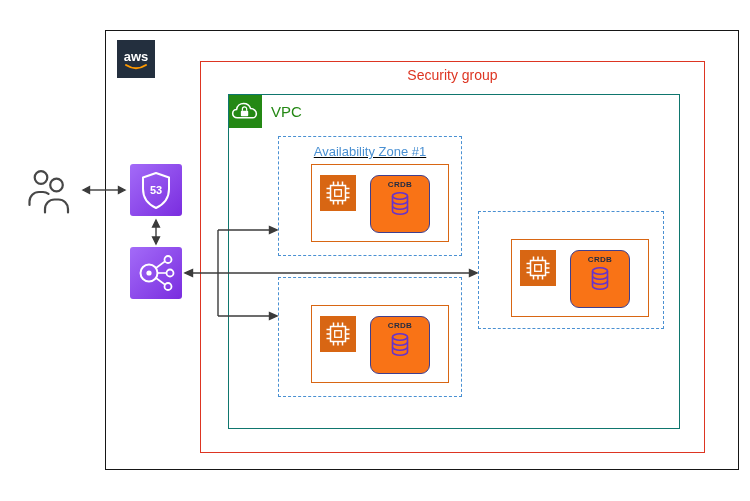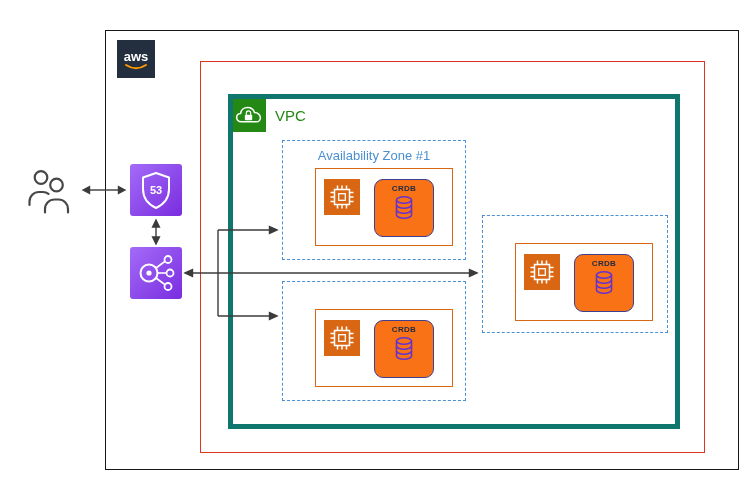--- a/index.html
+++ b/index.html
@@ -6,21 +6,21 @@
   .canvas {
     position:relative; width:750px; height:501px; background:#ffffff;
     font-family:"Liberation Sans", sans-serif; overflow:hidden;
   }
   .abs { position:absolute; box-sizing:border-box; }
   .outer-box { border:1.5px solid #161616; }
   .aws-logo { width:38px; height:38px; background:#232F3E; }
   .sg-box { border:1px solid #DD3522; }
   .sg-label { position:absolute; top:5px; left:0; right:0; text-align:center;
               color:#DD3522; font-size:14px; }
-  .vpc-box { border:5px solid #0f766e; }
+  .vpc-box { border:1px solid #0f766e; }
   .vpc-icon { position:absolute; left:0; top:0; width:33px; height:33px; background:#248814; }
   .vpc-label { position:absolute; left:42px; top:8px; color:#248814; font-size:15px; }
   .az-box { border:1.4px dashed #4A90D2; }
   .az-label { margin-top:7px; text-align:center; color:#4A90D2; font-size:13px; }
   .ec2-group { position:absolute; left:32px; top:27px; width:138px; height:78px;
                border:1px solid #D86613; box-sizing:border-box; }
   .ec2-icon { position:absolute; left:8px; top:10px; width:36px; height:36px; background:#D86613; }
   .crdb-box { position:absolute; left:58px; top:10px; width:60px; height:58px;
               border:1.5px solid #3F3F8F; border-radius:9px; background:#f97316;
               text-align:center; box-sizing:border-box; }
@@ -38,32 +38,33 @@
 
   <div class="abs outer-box" style="left:105px; top:30px; width:634px; height:440px;">
     <div class="abs aws-logo" style="left:11px; top:9px;">
       <svg width="38" height="38" viewBox="0 0 38 38">
         <text x="19" y="21" fill="#ffffff" font-size="13" font-weight="bold" text-anchor="middle">aws</text>
         <path d="M9 25 Q19 31.5 29 25" stroke="#FF9900" stroke-width="2" fill="none" stroke-linecap="round"></path>
       </svg>
     </div>
 
     <div class="abs sg-box" style="left:94px; top:30px; width:505px; height:392px;">
+      <div class="sg-label">Security group</div>
 
       <div class="abs vpc-box" style="left:27px; top:32px; width:452px; height:335px;">
         <div class="vpc-icon">
           <svg width="33" height="33" viewBox="0 0 34 34">
             <path d="M8.5 23.5 C5.5 23.5 3.8 21.2 3.8 19 C3.8 16.7 5.6 15 7.8 15 C8.3 11.2 11.4 8.7 15 8.7 C18.4 8.7 21.3 10.9 22.2 14 C25.6 14 28.2 16.4 28.2 19.2 C28.2 21.4 26.7 23.5 24.2 23.5 Z" stroke="#ffffff" stroke-width="1.6" fill="none" stroke-linejoin="round"></path>
             <path d="M13.8 16.2 v-1.7 a2.2 2.2 0 0 1 4.4 0 v1.7" stroke="#ffffff" stroke-width="1.3" fill="none"></path>
             <rect x="12.2" y="16.2" width="7.6" height="5.6" rx="1" fill="#ffffff"></rect>
           </svg>
         </div>
         <div class="vpc-label">VPC</div>
 
-        <div class="abs az-box" style="left:49px; top:41px; width:184px; height:120px;">
+        <div class="abs az-box" style="left:49px; top:41px; width:184px; height:120px;text-decoration:underline;">
           <div class="az-label">Availability Zone #1</div>
           <div class="ec2-group">
             <div class="ec2-icon">
               <svg width="36" height="36" viewBox="0 0 36 36">
                 <g stroke="#ffffff" stroke-width="1.5" fill="none">
                   <rect x="10.5" y="10.5" width="15" height="15"></rect>
                   <path d="M13.5 10.5 V6.5 M18 10.5 V6.5 M22.5 10.5 V6.5
                            M13.5 25.5 V29.5 M18 25.5 V29.5 M22.5 25.5 V29.5
                            M10.5 13.5 H6.5 M10.5 18 H6.5 M10.5 22.5 H6.5
                            M25.5 13.5 H29.5 M25.5 18 H29.5 M25.5 22.5 H29.5"></path>

